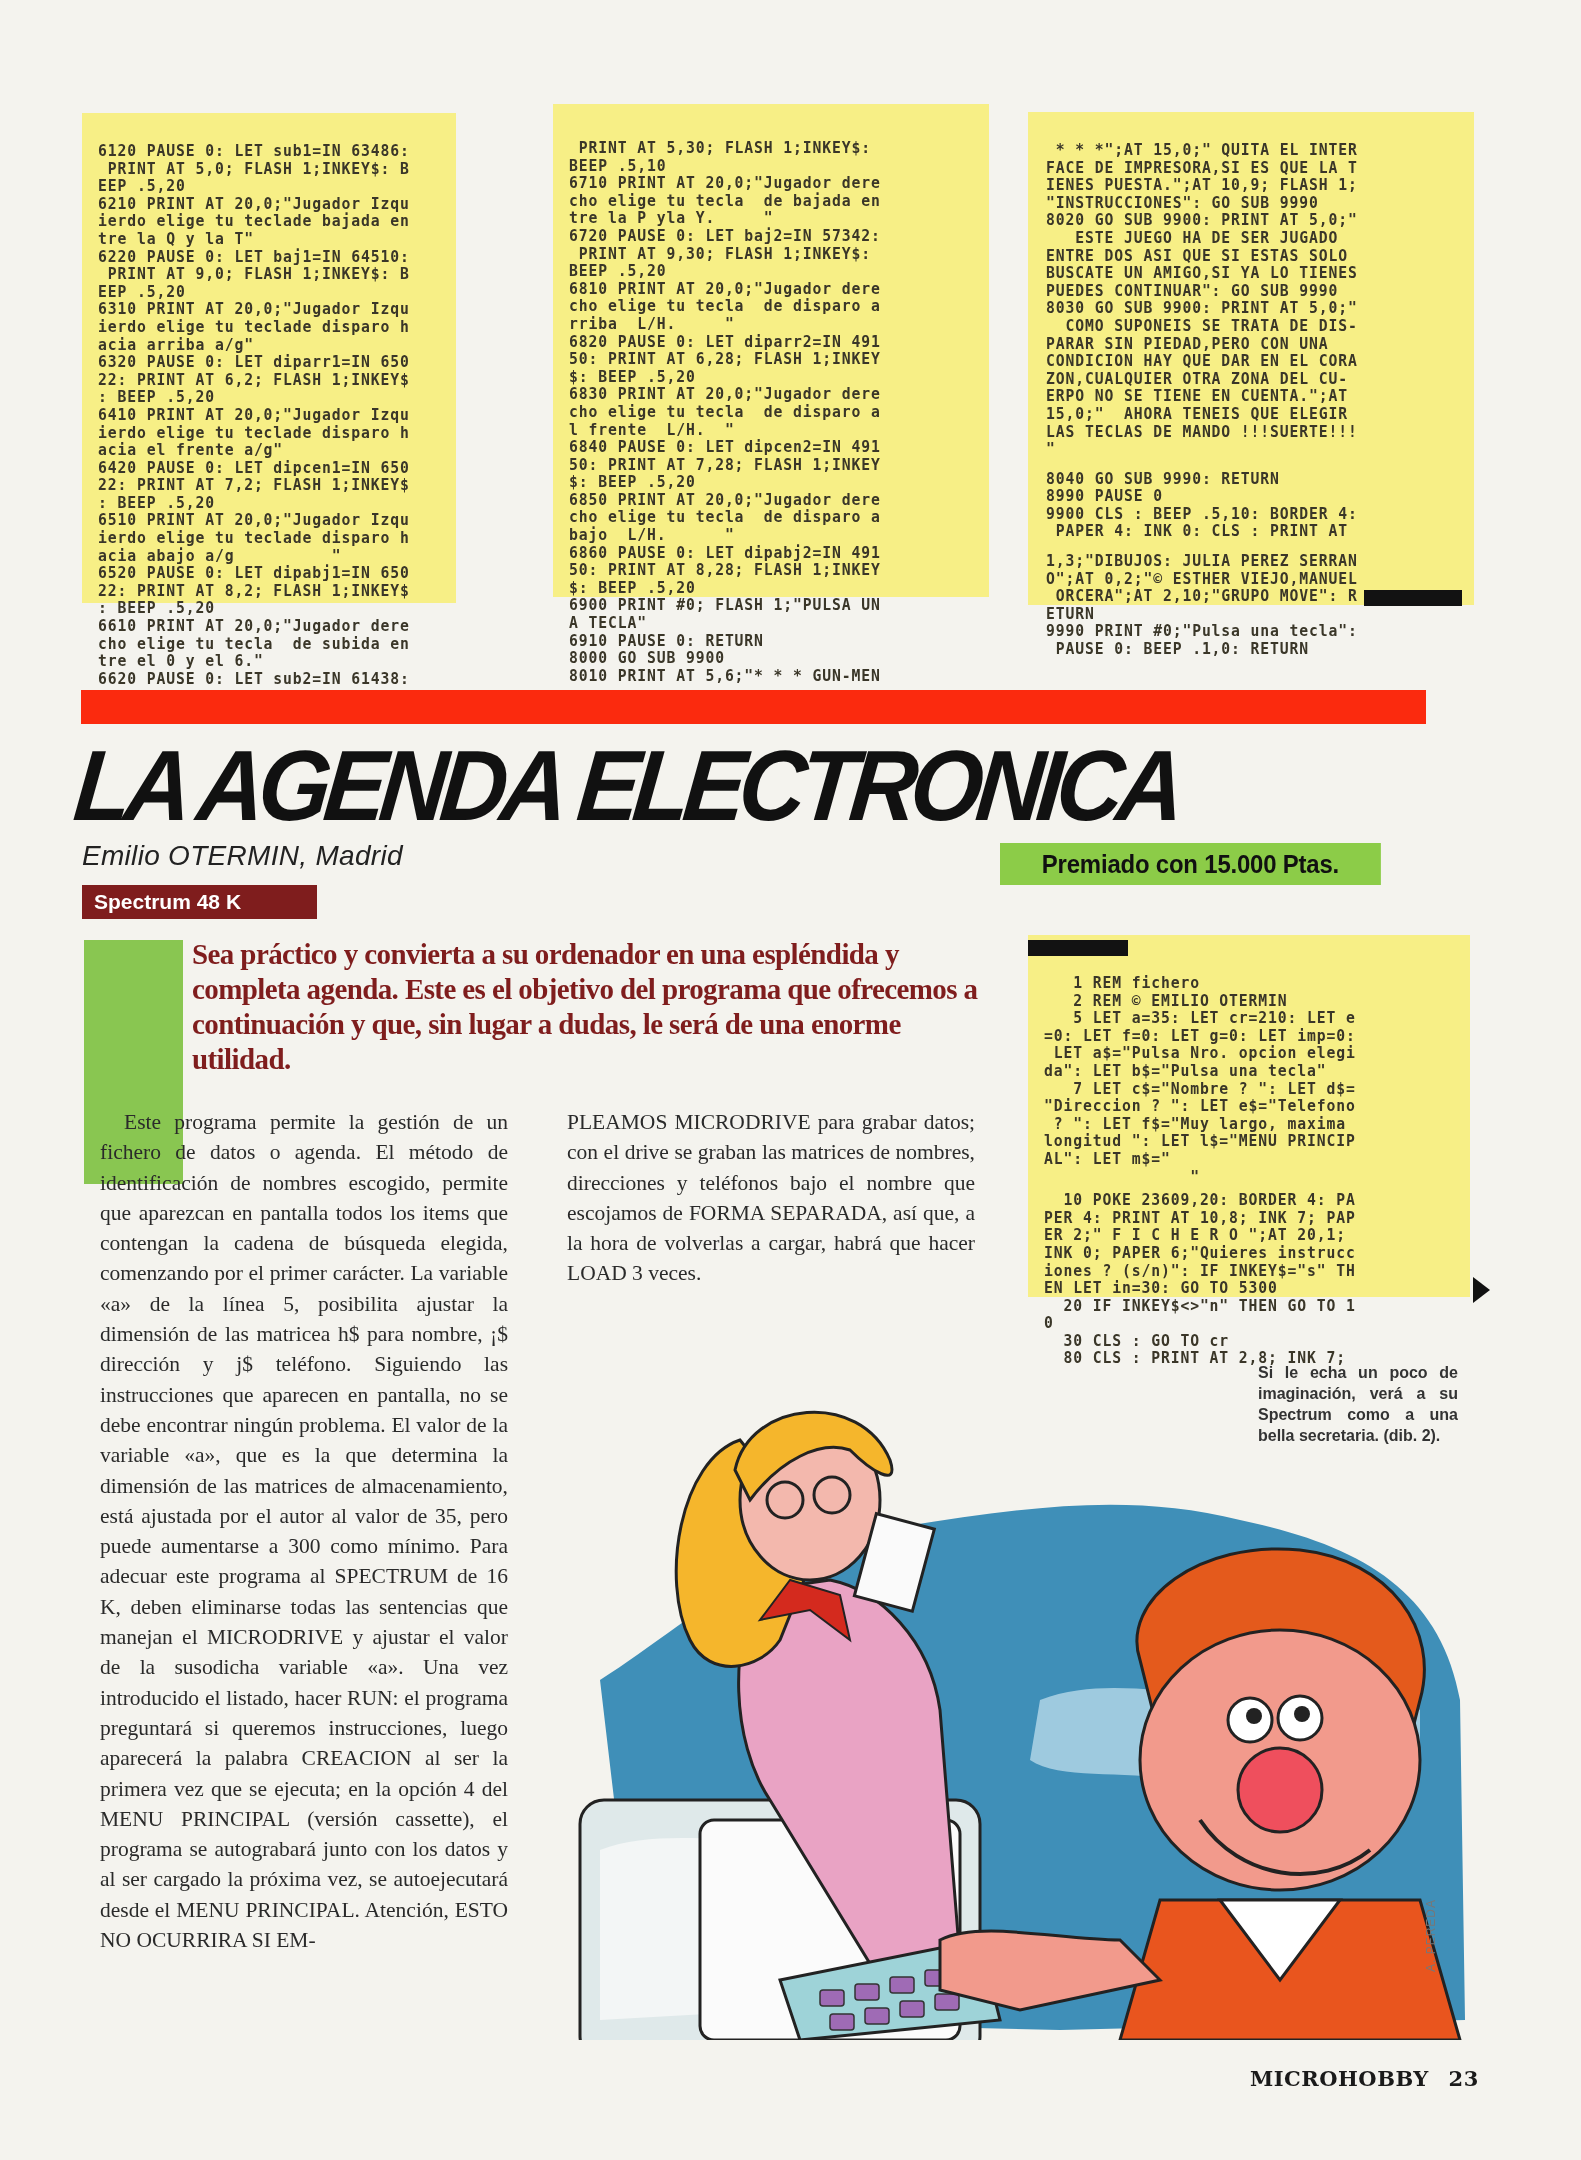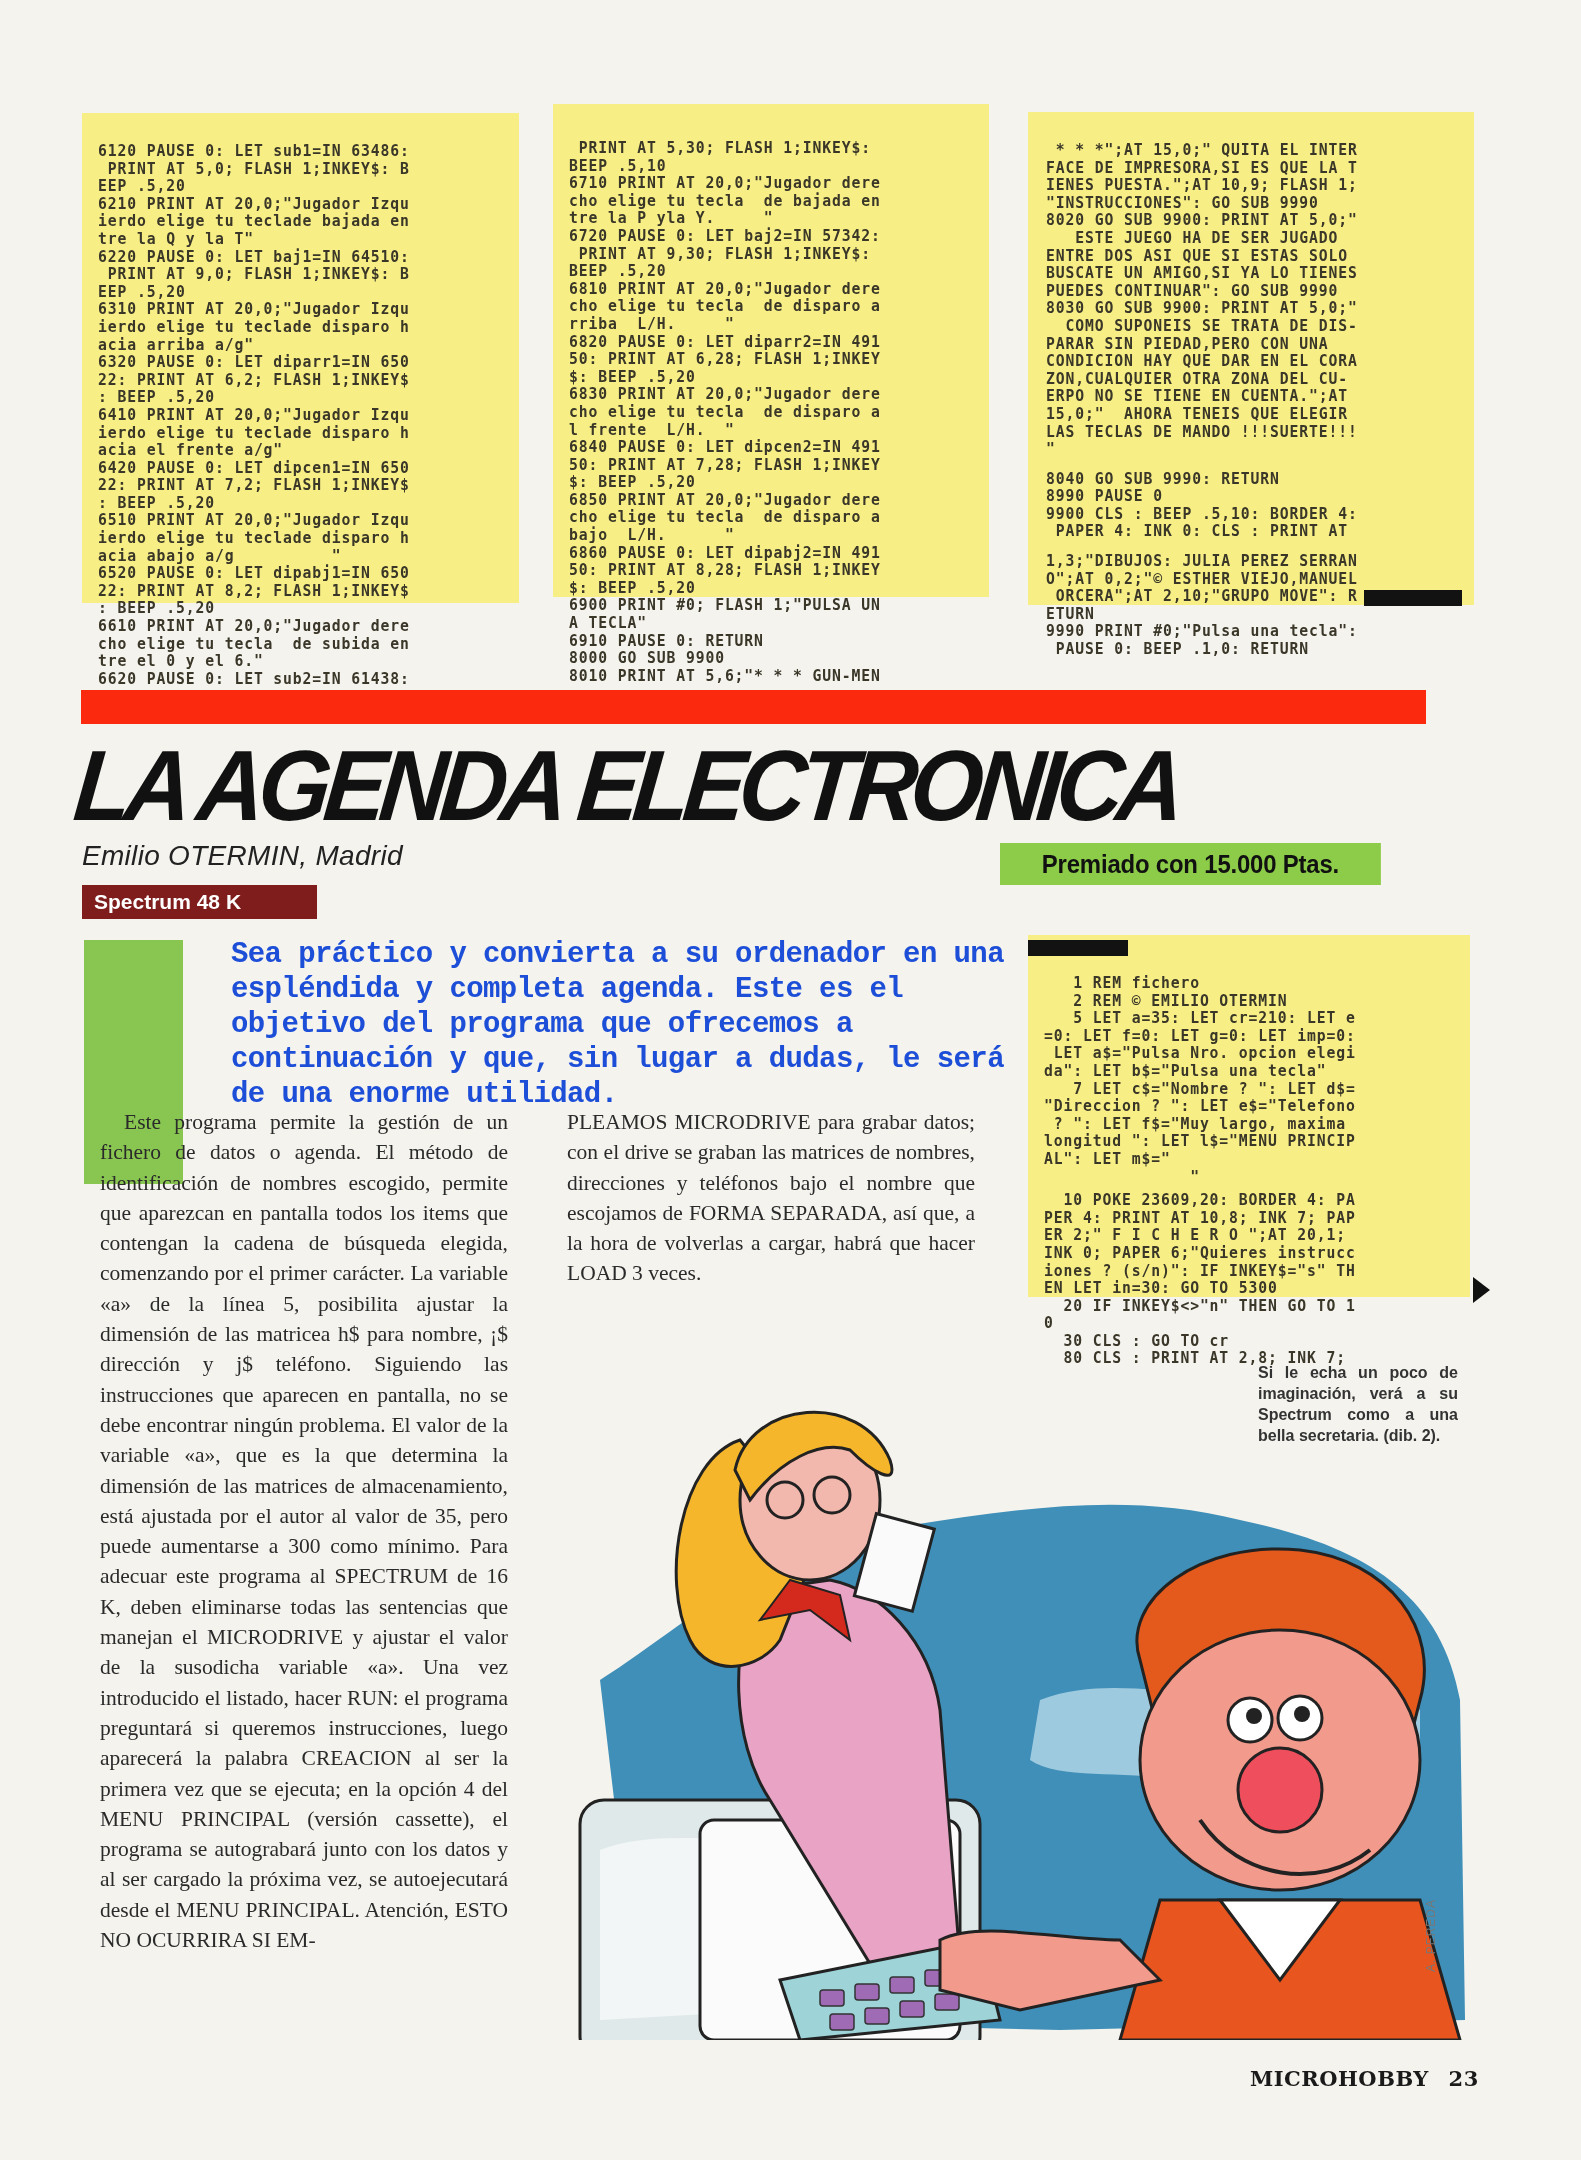--- a/index.html
+++ b/index.html
@@ -17,21 +17,21 @@
     color:#3a3628;
     font-size:15.2px;
     line-height:17.6px;
     letter-spacing:0.9px;
     padding:0;
     box-sizing:border-box;
   }
   .listing pre {
     margin:0; font:inherit; white-space:pre; transform:scaleX(0.97); transform-origin:left top;
   }
-  #listing-1 { left:82px; top:113px; width:437px; height:490px; padding:30px 4px 0 16px; }
+  #listing-1 { left:82px; top:113px; width:374px; height:490px; padding:30px 4px 0 16px; }
   #listing-2 { left:553px; top:104px; width:436px; height:493px; padding:36px 0 0 16px; }
   #listing-3 { left:1028px; top:112px; width:446px; height:493px; padding:30px 0 0 18px; }
   .gap { height:12px; }
   .black-tab { position:absolute; background:#121212; }
   #red-bar { position:absolute; left:81px; top:690px; width:1345px; height:34px; background:#fb2a0e; }
   #title {
     position:absolute; left:80px; top:735px;
     font-family:"Liberation Sans", sans-serif; font-weight:bold; font-style:italic;
     font-size:100px; line-height:100px; letter-spacing:-7px;
     color:#111; transform:scaleX(0.93) skewX(-6deg); transform-origin:left top;
@@ -51,22 +51,22 @@
   }
   #machine {
     position:absolute; left:82px; top:885px; width:235px; height:34px;
     background:#7f1d1d; color:#fff;
     font-family:"Liberation Sans", sans-serif; font-weight:bold;
     font-size:21px; line-height:34px; padding-left:12px; box-sizing:border-box;
   }
   #green-bar { position:absolute; left:84px; top:940px; width:99px; height:244px; background:#7fc243; opacity:0.92; }
   #lead {
     position:absolute; left:192px; top:937px; width:800px;
-    font-family:Liberation Mono, monospace; font-weight:bold;
-    font-size:29px; line-height:35px; color:#1d4ed8; letter-spacing:-0.6px;margin-left:39px;
+    font-family:Liberation Serif, serif; font-weight:bold;
+    font-size:29px; line-height:35px; color:#7f1d1d; letter-spacing:-0.6px;
   }
   .col {
     position:absolute; font-size:21.5px; line-height:30.3px; color:#2a2a2a;
     text-align:justify; hyphens:none;
   }
   #col-1 { left:86px; top:1093px; width:436px; }
   #col-2 { left:553px; top:1093px; width:436px; }
   .col p { margin:14px; text-indent:24px; }
   #col-2 p { text-indent:0; }
   #arrow {

